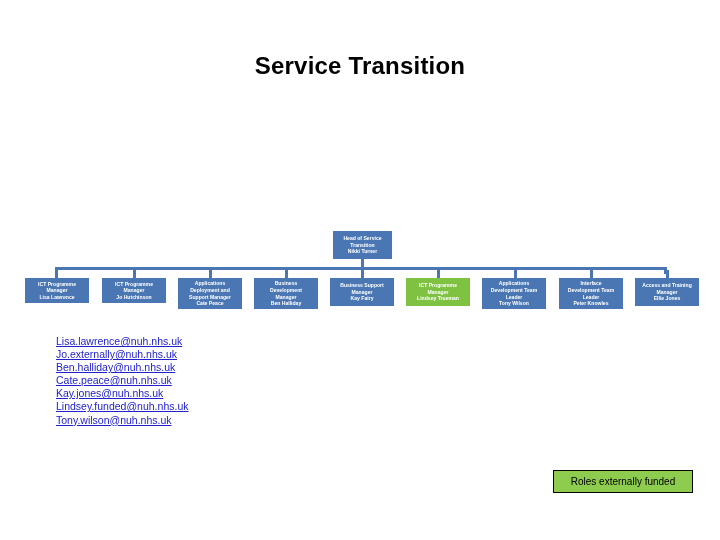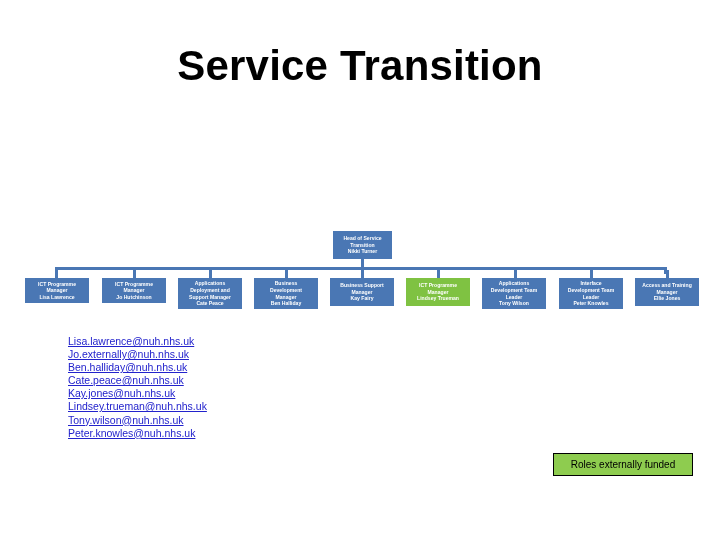--- a/index.html
+++ b/index.html
@@ -15,21 +15,21 @@
     position: relative;
   }
 
   
   #page-title {
     position: absolute;
     left: 0;
     top: 48px;
     width: 720px;
     text-align: center;
-    font-size: 42px;
+    font-size: 24px;
     font-weight: 600;
     color: #000000;
     letter-spacing: 0.2px;
     line-height: 36px;
   }
 
   
   #org-chart {
     position: absolute;
     left: 0;
@@ -64,39 +64,39 @@
 
   
   .conn {
     position: absolute;
     background: #4A77B4;
   }
 
   
   #email-list {
     position: absolute;
-    left: 68px;
+    left: 56px;
     top: 335px;
     font-size: 10.5px;
     line-height: 13.1px;
     color: #2222cc;
   }
   #email-list .email {
     display: block;
     text-decoration: underline;
     color: #2222cc;
     white-space: nowrap;
     cursor: pointer;
   }
 
   
   #legend-box {
     position: absolute;
     left: 553px;
-    top: 453px;
+    top: 470px;
     width: 140px;
     height: 23px;
     background: #8ECC4F;
     border: 1.5px solid #000000;
     box-sizing: border-box;
     display: flex;
     align-items: center;
     justify-content: center;
     font-size: 10px;
     color: #000000;
@@ -191,20 +191,19 @@
   </div>
 
 </div>
 
 <div id="email-list">
   <span class="email">Lisa.lawrence@nuh.nhs.uk</span>
   <span class="email">Jo.externally@nuh.nhs.uk</span>
   <span class="email">Ben.halliday@nuh.nhs.uk</span>
   <span class="email">Cate.peace@nuh.nhs.uk</span>
   <span class="email">Kay.jones@nuh.nhs.uk</span>
-  <span class="email">Lindsey.trueman@nuh.nhs.uk</span>
+  <span class="email">Lindsey.funded@nuh.nhs.uk</span>
   <span class="email">Tony.wilson@nuh.nhs.uk</span>
-  <span class="email">Peter.knowles@nuh.nhs.uk</span>
 </div>
 
 <div id="legend-box">
   <span>Roles externally funded</span>
 </div>
 
 </body></html>

